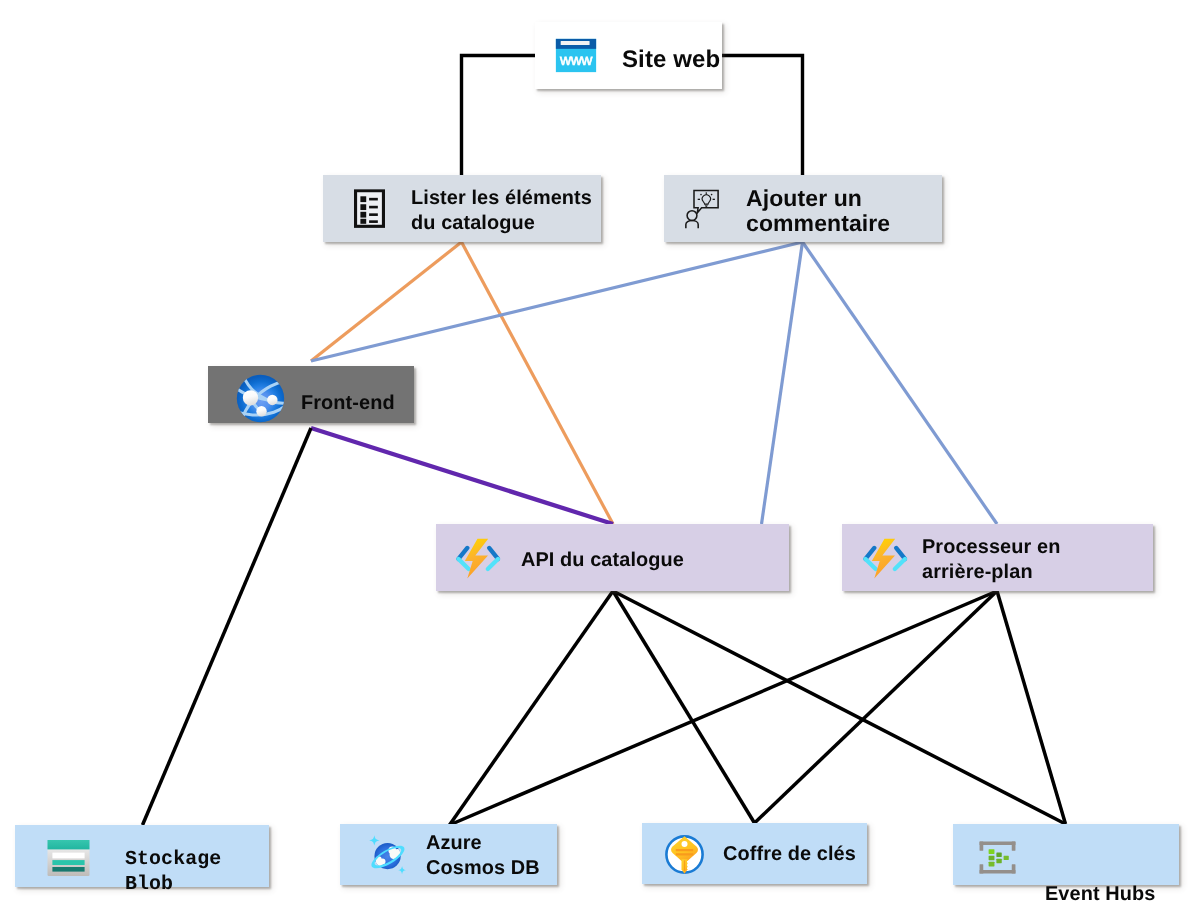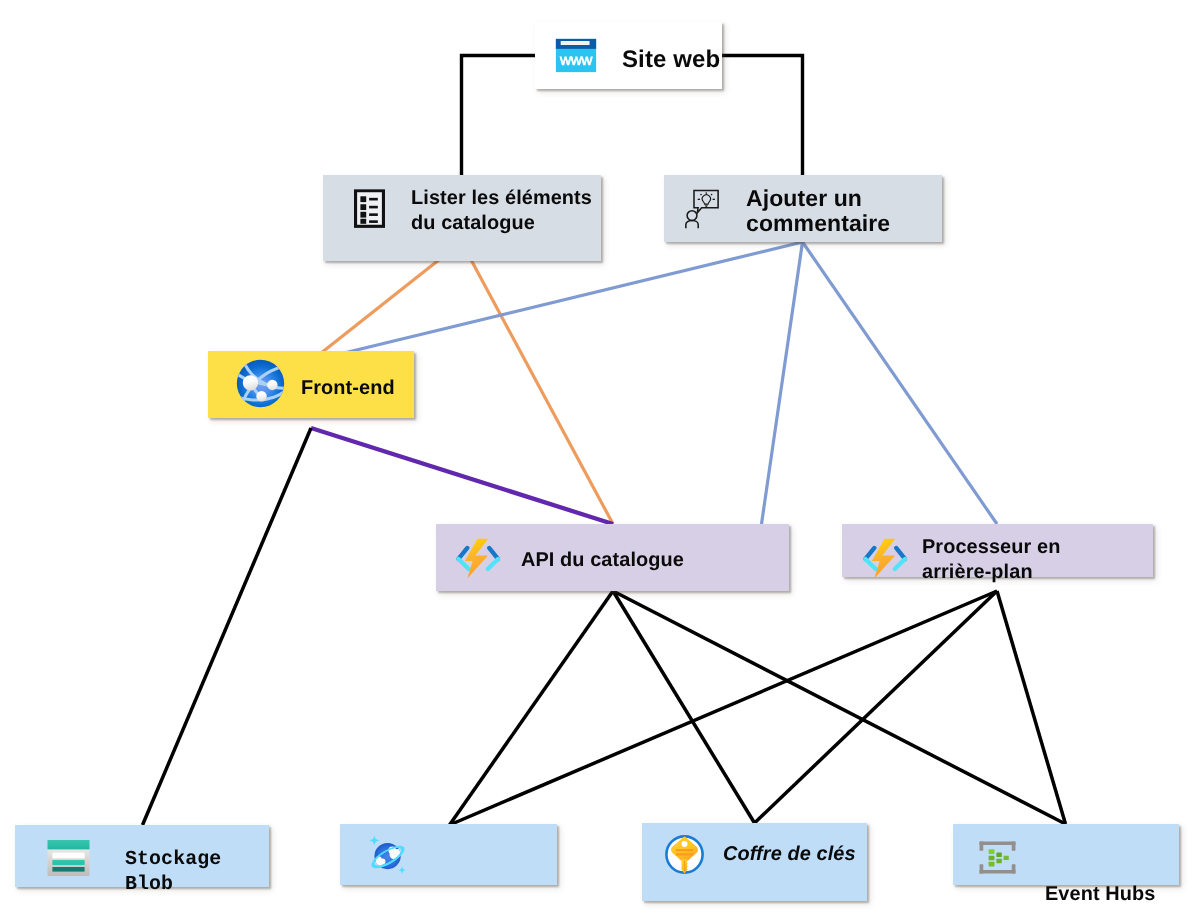--- a/index.html
+++ b/index.html
@@ -250,59 +250,59 @@
 
     <div class="node n0" style="left: 535px; top: 22px; width: 187px; height: 67px; background: rgb(255, 255, 255);">
       <span class="ico" style="width: 44px; height: 35px; left: 19px; top: 16px;">
           <svg viewBox="0 0 48 40" width="44" height="35">
             <use href="#ic-website-www-icon"></use>
           </svg>
         </span>
       <span class="lbl" style="left: 87px; top: 25px; font-size: 24px; line-height: 25px;">Site web</span>
     </div>
 
-    <div class="node n1" style="left: 323px; top: 175px; width: 278px; height: 86px; background: rgb(215, 221, 229);">
+    <div class="node n1" style="left: 323px; top: 175px; width: 278px; height: 67px; background: rgb(215, 221, 229);">
       <span class="ico" style="width: 31px; height: 39px; left: 31px; top: 14px;">
           <svg viewBox="0 0 32 40" width="31" height="39">
             <use href="#ic-list-items-icon"></use>
           </svg>
         </span>
       <span class="lbl" style="left: 88px; top: 11px; font-size: 19.9px; line-height: 25px;">Lister les éléments
 du catalogue</span>
     </div>
 
     <div class="node n2" style="left: 664px; top: 175px; width: 278px; height: 67px; background: rgb(215, 221, 229);">
       <span class="ico" style="width: 34px; height: 40px; left: 21px; top: 14px;">
           <svg viewBox="0 0 34 40" width="34" height="40">
             <use href="#ic-add-comment-icon"></use>
           </svg>
         </span>
       <span class="lbl" style="left: 82px; top: 11px; font-size: 23px; line-height: 25px;">Ajouter un
 commentaire</span>
     </div>
 
-    <div class="node n3" style="left: 208px; top: 351px; width: 206px; height: 67px; background: #fde047;">
+    <div class="node n3" style="left: 208px; top: 366px; width: 206px; height: 57px; background: #737373;">
       <span class="ico" style="width: 49px; height: 49px; left: 28px; top: 8px;">
           <svg viewBox="0 0 48 48" width="49" height="49">
             <use href="#ic-azure-app-service-icon"></use>
           </svg>
         </span>
       <span class="lbl" style="left: 93px; top: 25px; font-size: 19.9px; line-height: 25px;">Front-end</span>
     </div>
 
     <div class="node n4" style="left: 436px; top: 524px; width: 353px; height: 67px; background: rgb(215, 207, 230);">
       <span class="ico" style="width: 46px; height: 46px; left: 20px; top: 11px;">
           <svg viewBox="0 0 48 48" width="46" height="46">
             <use href="#ic-azure-functions-icon"></use>
           </svg>
         </span>
       <span class="lbl" style="left: 85px; top: 24px; font-size: 19.9px; line-height: 25px;">API du catalogue</span>
     </div>
 
-    <div class="node n5" style="left: 842px; top: 524px; width: 311px; height: 53px; background: rgb(215, 207, 230); text-decoration: underline;">
+    <div class="node n5" style="left: 842px; top: 524px; width: 311px; height: 67px; background: rgb(215, 207, 230); text-decoration: underline;">
       <span class="ico" style="width: 46px; height: 46px; left: 21px; top: 11px;">
           <svg viewBox="0 0 48 48" width="46" height="46">
             <use href="#ic-azure-functions-icon"></use>
           </svg>
         </span>
       <span class="lbl" style="left: 80px; top: 11px; font-size: 19.9px; line-height: 25px;">Processeur en
 arrière-plan</span>
     </div>
 
     <div class="node n6" style="left: 15px; top: 825px; width: 254px; height: 62px; background: rgb(192, 221, 247); font-family: Liberation Mono, monospace;">
@@ -313,23 +313,25 @@
         </span>
       <span class="lbl" style="left: 110px; top: 21px; font-size: 19.9px; line-height: 25px;">Stockage Blob</span>
     </div>
 
     <div class="node n7" style="left: 340px; top: 824px; width: 217px; height: 61px; background: rgb(192, 221, 247);">
       <span class="ico" style="width: 45px; height: 45px; left: 24px; top: 9px;">
           <svg viewBox="0 0 50 50" width="45" height="45">
             <use href="#ic-azure-cosmos-db-icon"></use>
           </svg>
         </span>
-    </div>
-
-    <div class="node n8" style="left: 642px; top: 823px; width: 225px; height: 78px; background: rgb(192, 221, 247); font-style: italic;">
+      <span class="lbl" style="left: 86px; top: 7px; font-size: 19.9px; line-height: 25px;">Azure
+Cosmos DB</span>
+    </div>
+
+    <div class="node n8" style="left: 642px; top: 823px; width: 225px; height: 61px; background: rgb(192, 221, 247);">
       <span class="ico" style="width: 41px; height: 41px; left: 22px; top: 11px;">
           <svg viewBox="0 0 46 46" width="41" height="41">
             <use href="#ic-azure-key-vault-icon"></use>
           </svg>
         </span>
       <span class="lbl" style="left: 81px; top: 19px; font-size: 19.9px; line-height: 25px;">Coffre de clés</span>
     </div>
 
     <div class="node n9" style="left: 953px; top: 824px; width: 226px; height: 61px; background: rgb(192, 221, 247);">
       <span class="ico" style="width: 41px; height: 37px; left: 24px; top: 15px;">

